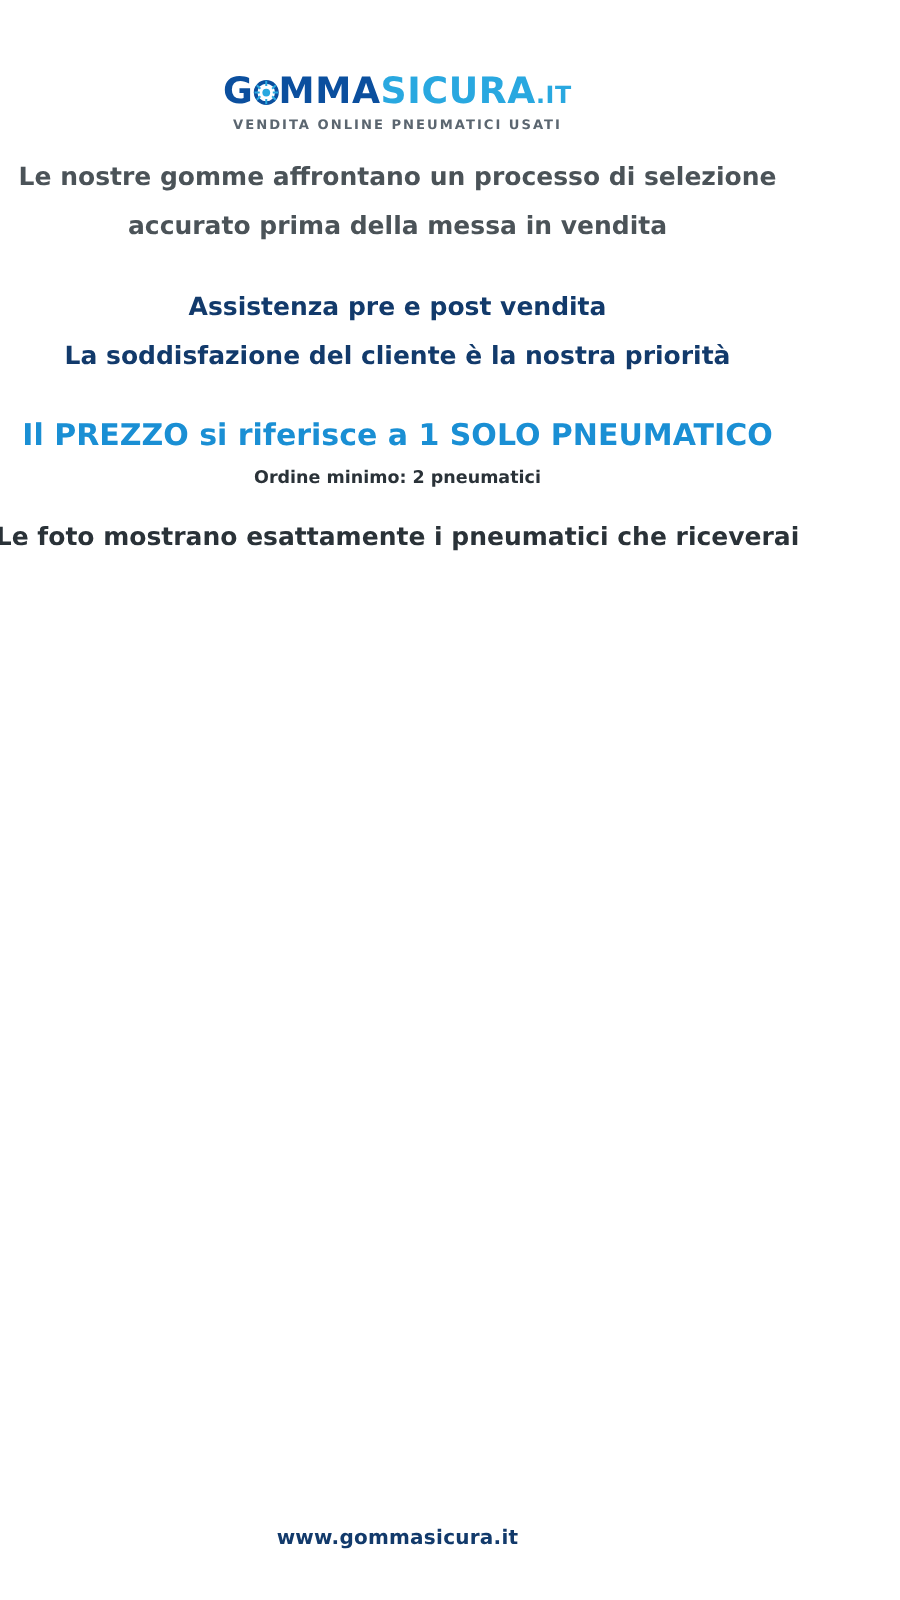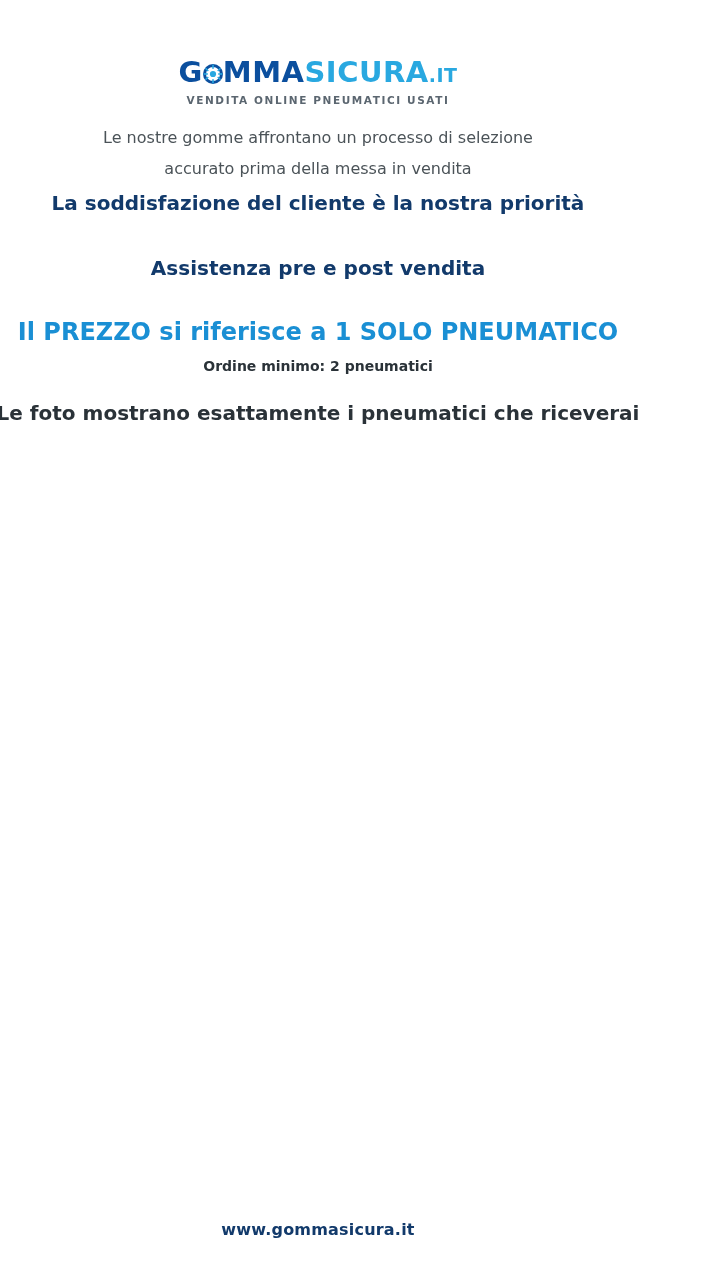--- a/index.html
+++ b/index.html
@@ -76,22 +76,22 @@
     font-weight: bold;
     color: #1a9ae0;
     text-align: center;
     white-space: nowrap;
     letter-spacing: -0.2px;
     line-height: 1.1;
   }
 
   .subline {
     margin-top: 16px;
-    font-size: 16px;
-    font-weight: normal;
+    font-size: 20px;
+    font-weight: bold;
     color: #4b5358;
     text-align: left;
     line-height: 1.95;
     white-space: nowrap;
   }
 
   .block-gap-1 { margin-top: 26px; }
 
   .assistance {
     font-size: 20px;
@@ -176,22 +176,22 @@
             </g>
           </svg></span><span class="logo-part-dark">MMA</span><span class="logo-part-light">SICURA</span><span class="logo-tld">.IT</span>
     </div>
     <div class="logo-tagline">VENDITA ONLINE PNEUMATICI USATI</div>
   </div>
 
 
   <div class="subline">Le nostre gomme affrontano un processo di selezione</div>
   <div class="subline" style="margin-top:0">accurato prima della messa in vendita</div>
 
+  <div class="assistance block-gap-1">Assistenza pre e post vendita</div>
   <div class="assistance">La soddisfazione del cliente è la nostra priorità</div>
-  <div class="assistance block-gap-1">Assistenza pre e post vendita</div>
 
 
   <div class="price-note">Il PREZZO si riferisce a 1 SOLO PNEUMATICO</div>
 
   <div class="min-order">Ordine minimo: 2 pneumatici</div>
 
   <div class="photos-note">Le foto mostrano esattamente i pneumatici che riceverai</div>
 
   <div class="footer">
     <div class="footer-url">www.gommasicura.it</div>

